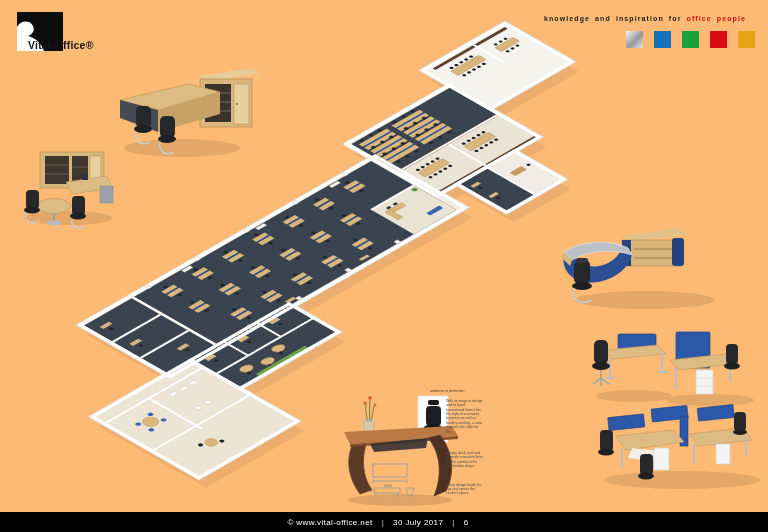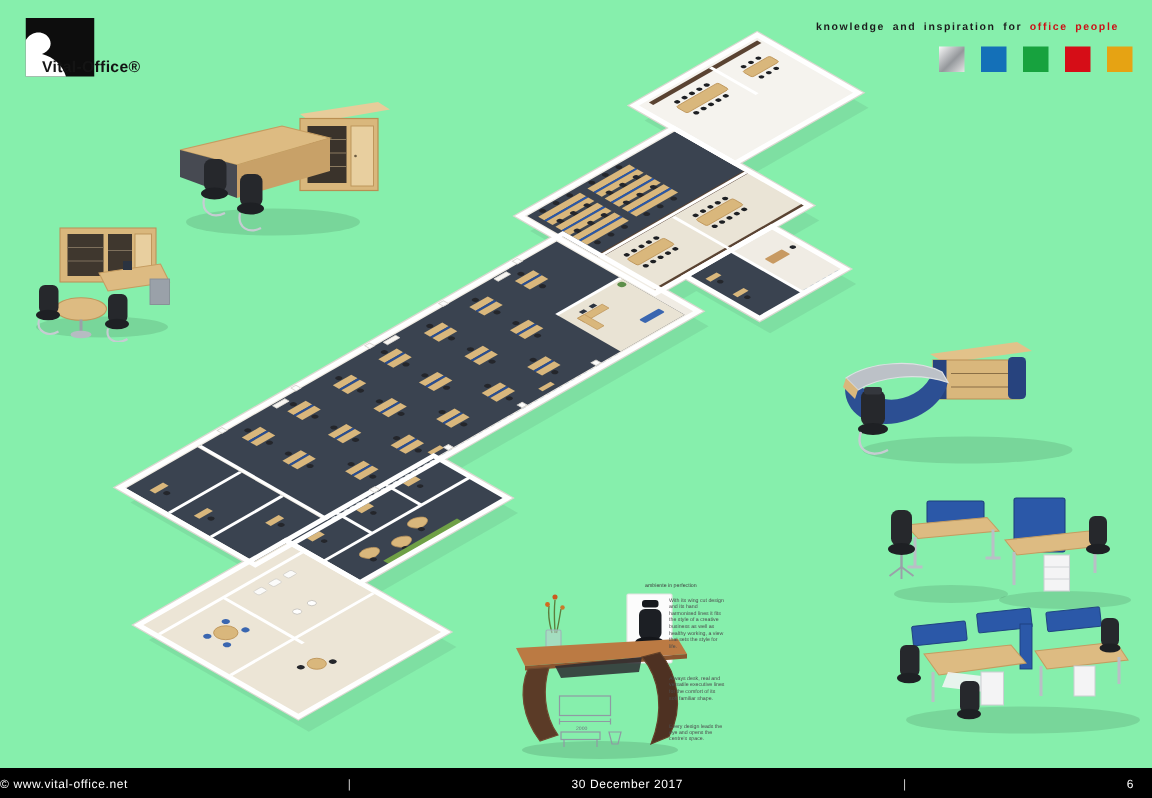--- a/index.html
+++ b/index.html
@@ -1,16 +1,16 @@
 <!DOCTYPE html>
 <html><head>
 <meta charset="utf-8">
 <style>
   html,body{margin:0;padding:0;background:#ffffff;}
-  .page{position:relative;width:768px;height:532px;background:#86efac;overflow:hidden;
+  .page{position:relative;width:768px;height:532px;background:#fdba74;overflow:hidden;
         font-family:"Liberation Sans",sans-serif;}
   
   .logo{position:absolute;left:17px;top:12px;width:120px;height:44px;z-index:6;}
   .logo svg{position:absolute;left:0;top:0;}
   .logo .logo-text{position:absolute;left:11px;top:27px;font-size:10.5px;font-weight:bold;
         color:#141414;letter-spacing:0.2px;white-space:nowrap;}
   .tagline{position:absolute;top:15px;right:22px;z-index:6;font-size:7px;font-weight:bold;
         letter-spacing:1.1px;word-spacing:2px;color:#1c1c1c;white-space:nowrap;}
   .tagline .hl{color:#cc1016;}
   .palette{position:absolute;top:31px;right:13px;z-index:6;display:flex;gap:11px;}
@@ -20,21 +20,21 @@
   .vignette{position:absolute;z-index:3;}
   
   .fineprint{position:absolute;left:428px;top:389px;width:170px;z-index:4;
         transform:scale(0.5);transform-origin:0 0;color:#4d4d4d;}
   .fineprint .cap{font-size:7px;margin:0 0 12px 4px;color:#3c3c3c;}
   .fineprint p{font-size:7px;line-height:1.26;width:74px;margin:0 0 0 36px;}
   .fineprint p.p1{margin-bottom:34px;}
   .fineprint p.p2{margin-bottom:28px;}
   
   .footer{position:absolute;left:0;bottom:0;width:768px;height:20px;background:#000000;
-        z-index:7;display:flex;justify-content:space-between;align-items:center;gap:9px;
+        z-index:7;display:flex;justify-content:center;align-items:center;gap:9px;
         padding-right:12px;box-sizing:border-box;color:#ffffff;font-size:8px;letter-spacing:0.4px;}
   .footer .sep{color:#cfcfcf;}
 </style>
 </head>
 <body>
 
 <div class="page">
 
   <svg class="plan" width="768" height="532" viewBox="0 0 768 532">
     <defs>
@@ -488,18 +488,18 @@
   <div class="fineprint">
     <div class="cap">ambiente in perfection</div>
     <p class="p1">With its wing cut design and its hand harmonised lines it fits the style of a creative business as well as healthy working, a view that sets the style for life.</p>
     <p class="p2">Always desk, real and versatile executive lines for the comfort of its soft familiar shape.</p>
     <p class="p3">Every design leads the eye and opens the centre's space.</p>
   </div>
 
   <div class="footer">
     <span>© www.vital-office.net</span>
     <span class="sep">|</span>
-    <span>30 December 2017</span>
+    <span>30 July 2017</span>
     <span class="sep">|</span>
     <span>6</span>
   </div>
 
 </div>
 
 </body></html>

